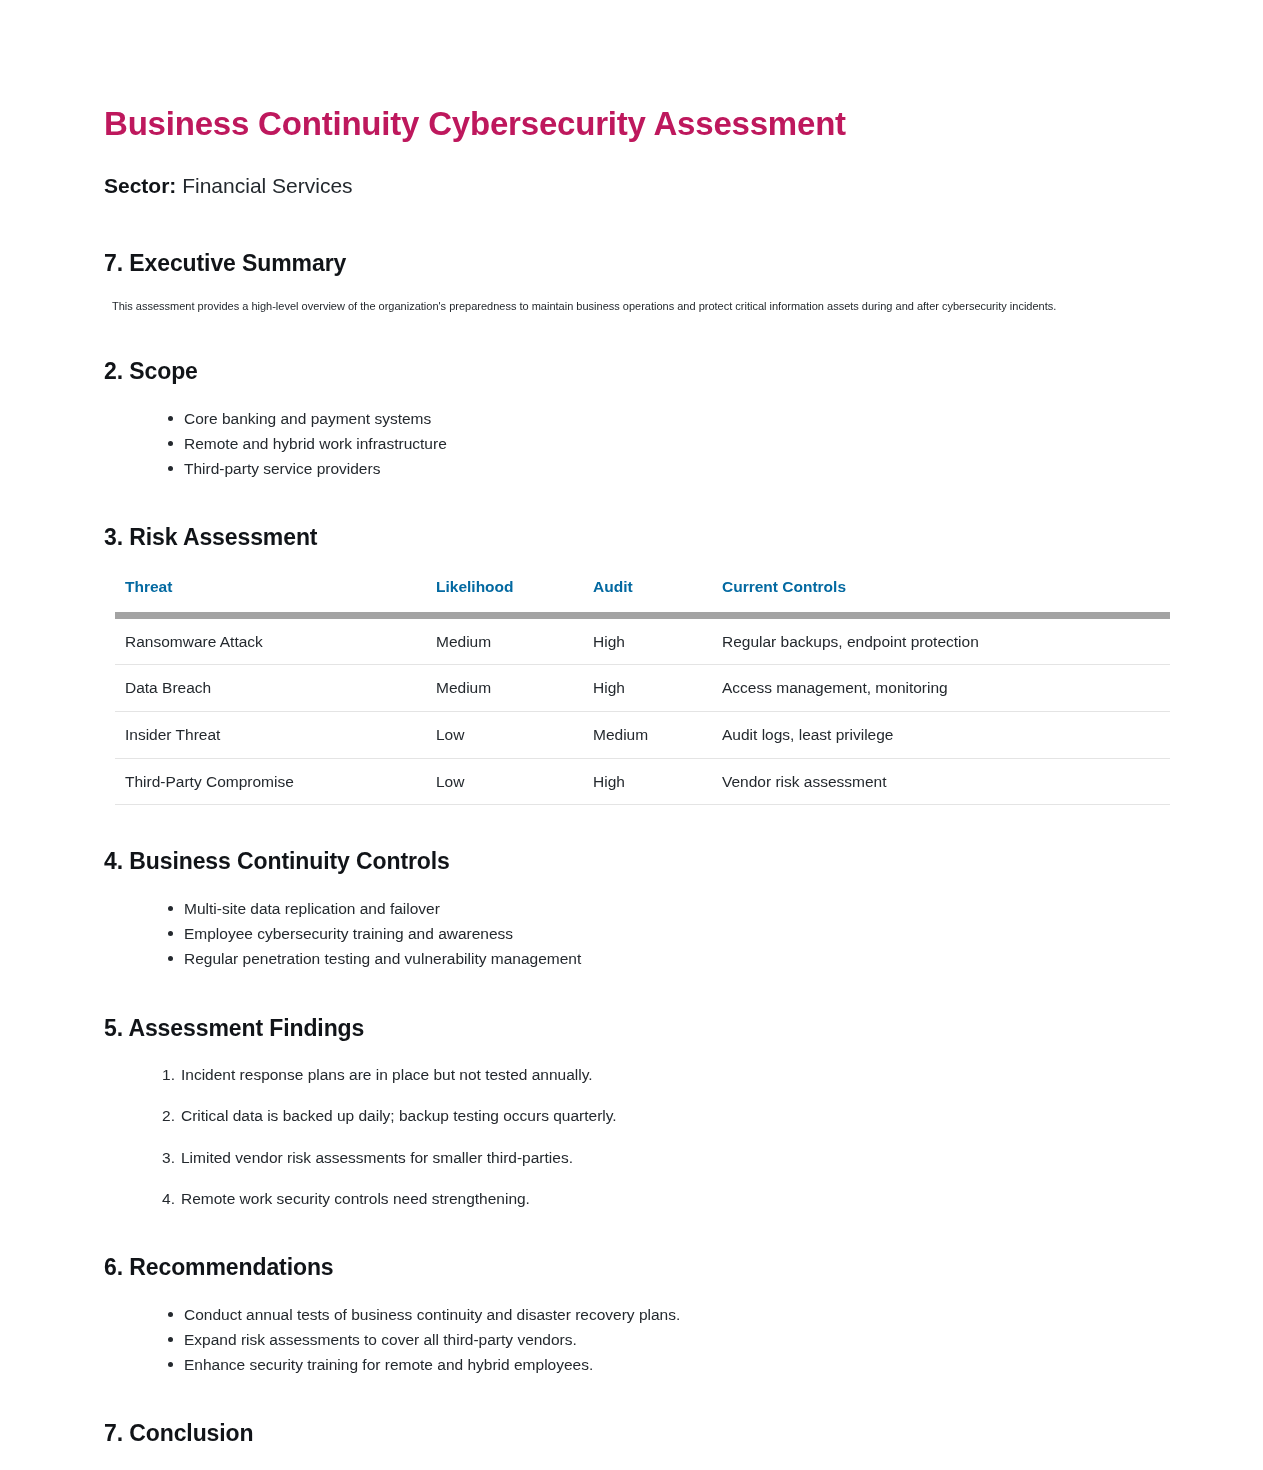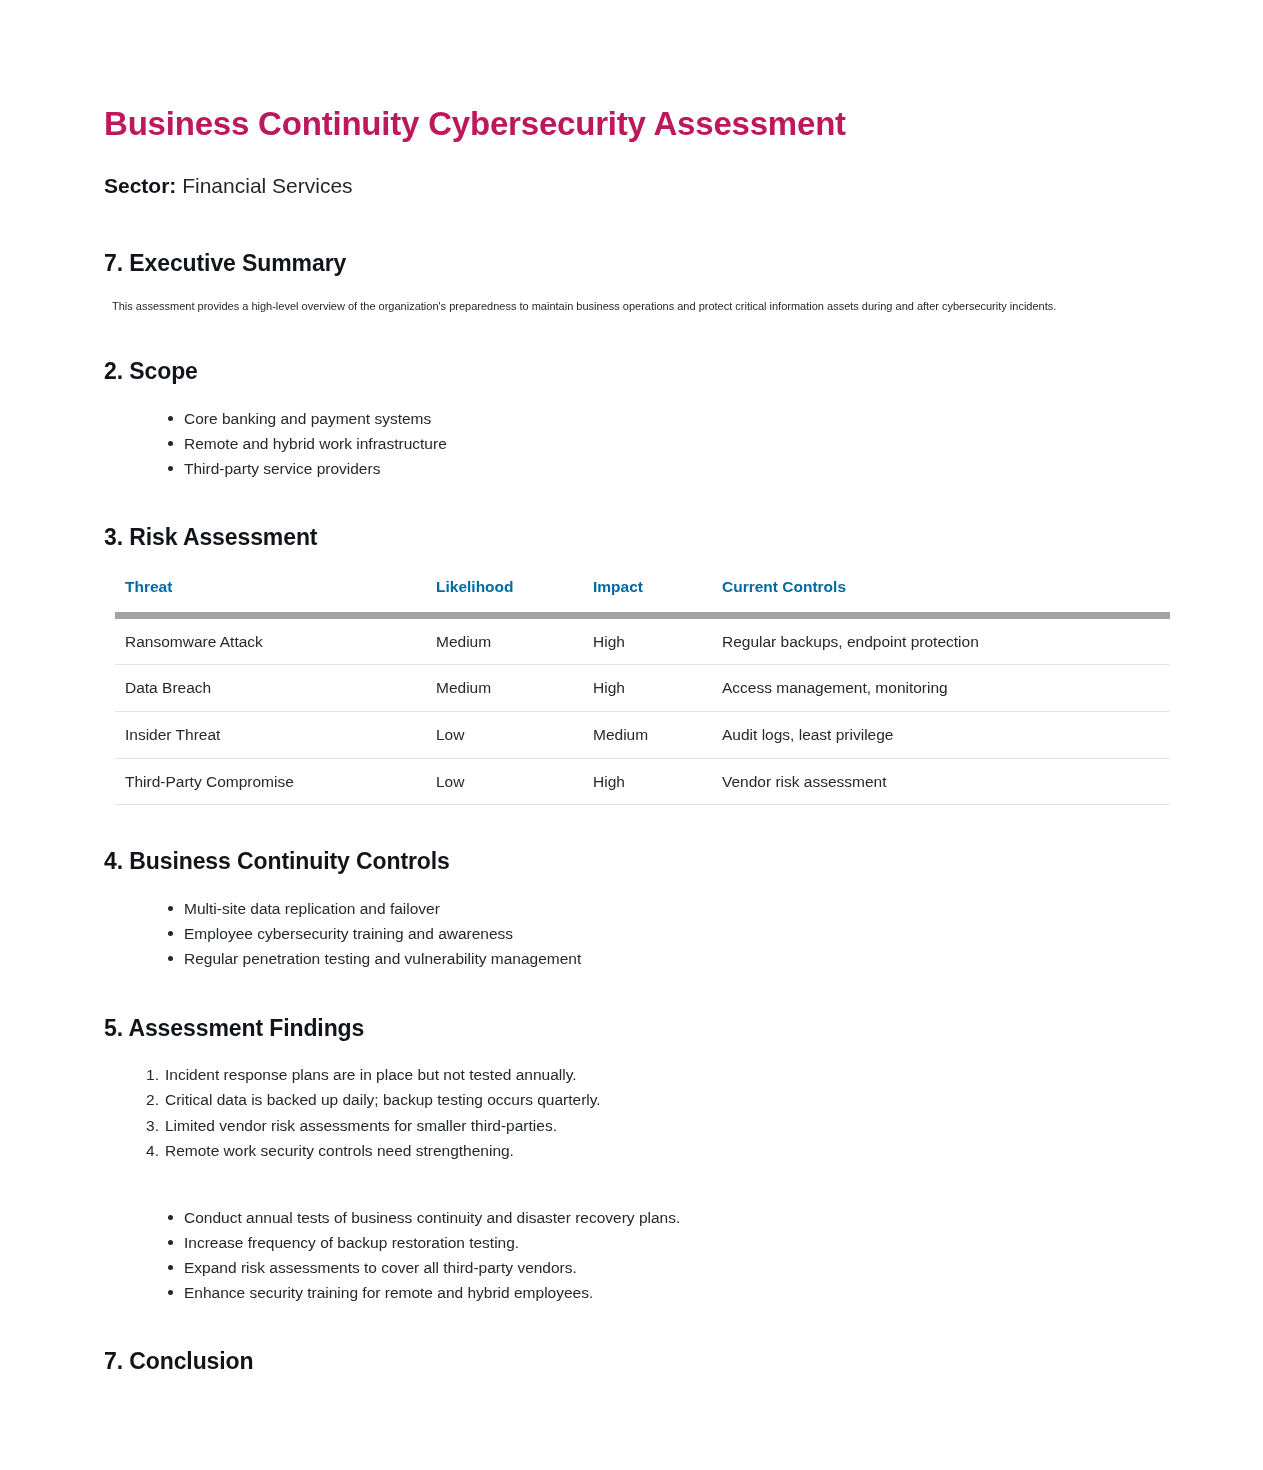--- a/index.html
+++ b/index.html
@@ -98,21 +98,21 @@
     list-style: none;
     counter-reset: finding;
   }
   ol.doc-olist > li {
     counter-increment: finding;
     font-size: 15.5px;
     line-height: 1.62;
     color: #24292e;
     position: relative;
     padding-left: 19px;
-    margin: 0;
+    margin: 16px;
   }
   ol.doc-olist > li::before {
     content: counter(finding) ".";
     position: absolute;
     left: 0;
     top: 0;
     color: #24292e;
   }
 
   
@@ -175,21 +175,21 @@
       <colgroup>
         <col class="c-threat">
           <col class="c-like">
           <col class="c-impact">
           <col class="c-ctrl">
       </colgroup>
       <thead>
         <tr>
           <th>Threat</th>
           <th>Likelihood</th>
-          <th>Impact</th>
+          <th>Audit</th>
           <th>Current Controls</th>
         </tr>
       </thead>
       <tbody>
         <tr>
           <td>Ransomware Attack</td>
           <td>Medium</td>
           <td>High</td>
           <td>Regular backups, endpoint protection</td>
         </tr>
@@ -228,23 +228,23 @@
     <h2 class="section-heading">5. Assessment Findings</h2>
     <ol class="doc-olist">
       <li>Incident response plans are in place but not tested annually.</li>
       <li>Critical data is backed up daily; backup testing occurs quarterly.</li>
       <li>Limited vendor risk assessments for smaller third-parties.</li>
       <li>Remote work security controls need strengthening.</li>
     </ol>
   </section>
 
   <section class="section">
+    <h2 class="section-heading">6. Recommendations</h2>
     <ul class="doc-list">
       <li>Conduct annual tests of business continuity and disaster recovery plans.</li>
-      <li>Increase frequency of backup restoration testing.</li>
       <li>Expand risk assessments to cover all third-party vendors.</li>
       <li>Enhance security training for remote and hybrid employees.</li>
     </ul>
   </section>
 
   <section class="section">
     <h2 class="section-heading">7. Conclusion</h2>
   </section>
 
 </div>

